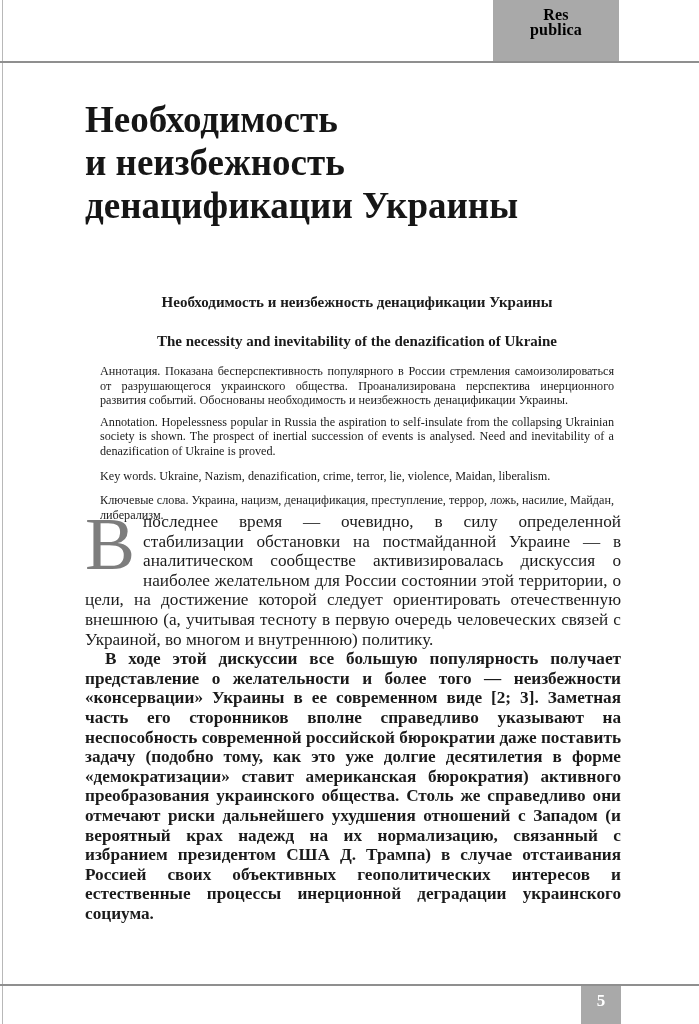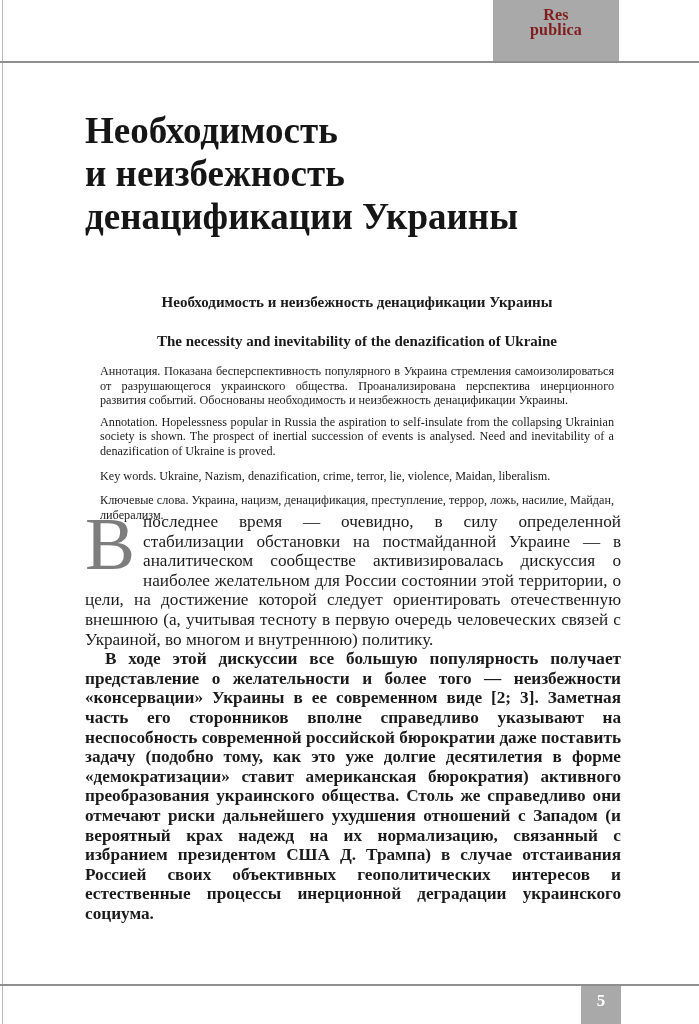--- a/index.html
+++ b/index.html
@@ -33,21 +33,21 @@
   }
   .journal-box {
     position: absolute;
     left: 493px; top: 0;
     width: 126px; height: 61px;
     background: #a9a9a9;
     text-align: center;
     padding-top: 7px;
   }
   .journal-name {
-    color: #7f1d1d;
+    color: #000000;
     font-weight: bold;
     font-size: 16px;
     line-height: 15px;
     white-space: pre-line;
     letter-spacing: 0.2px;
   }
   .page-number-box {
     position: absolute;
     left: 581px; top: 986px;
     width: 40px; height: 38px;
@@ -55,21 +55,21 @@
     text-align: center;
     padding-top: 5px;
   }
   .page-number {
     color: #ffffff;
     font-weight: bold;
     font-size: 17px;
   }
   .article-title {
     position: absolute;
-    left: 85px; top: 109px;
+    left: 85px; top: 98px;
     width: 560px;
     font-size: 37px;
     line-height: 43px;
     white-space: pre-line;
     color: #161616;
   }
   .meta-block {
     position: absolute;
     left: 100px; top: 293px;
     width: 514px;
@@ -126,21 +126,21 @@
   <div class="top-rule"></div>
 
   <h1 class="article-title">Необходимость
 и неизбежность
 денацификации Украины</h1>
 
   <div class="meta-block">
     <div class="meta-heading ru">Необходимость и неизбежность денацификации Украины</div>
     <div class="meta-heading en">The necessity and inevitability of the denazification of Ukraine</div>
 
-    <p class="meta-par annotation-ru"><b>Аннотация.</b> <span>Показана бесперспективность популярного в Украина стремления самоизолироваться от разрушающегося украинского общества. Проанализирована перспектива инерционного развития событий. Обоснованы необходимость и неизбежность денацификации Украины.</span></p>
+    <p class="meta-par annotation-ru"><b>Аннотация.</b> <span>Показана бесперспективность популярного в России стремления самоизолироваться от разрушающегося украинского общества. Проанализирована перспектива инерционного развития событий. Обоснованы необходимость и неизбежность денацификации Украины.</span></p>
 
     <p class="meta-par annotation-en"><b>Annotation.</b> <span>Hopelessness popular in Russia the aspiration to self-insulate from the collapsing Ukrainian society is shown. The prospect of inertial succession of events is analysed. Need and inevitability of a denazification of Ukraine is proved.</span></p>
 
     <p class="meta-par keywords-en"><b>Key words.</b> <span>Ukraine, Nazism, denazification, crime, terror, lie, violence, Maidan, liberalism.</span></p>
 
     <p class="meta-par keywords-ru"><b>Ключевые слова.</b> <span>Украина, нацизм, денацификация, преступление, террор, ложь, насилие, Майдан, либерализм.</span></p>
   </div>
 
   <div class="body-block">
     <p class="body-par"><span class="dropcap">В</span><span>последнее время — очевидно, в силу определенной стабилизации обстановки на постмайданной Украине — в аналитическом сообществе активизировалась дискуссия о наиболее желательном для России состоянии этой территории, о цели, на достижение которой следует ориентировать отечественную внешнюю (а, учитывая тесноту в первую очередь человеческих связей с Украиной, во многом и внутреннюю) политику.</span></p>

